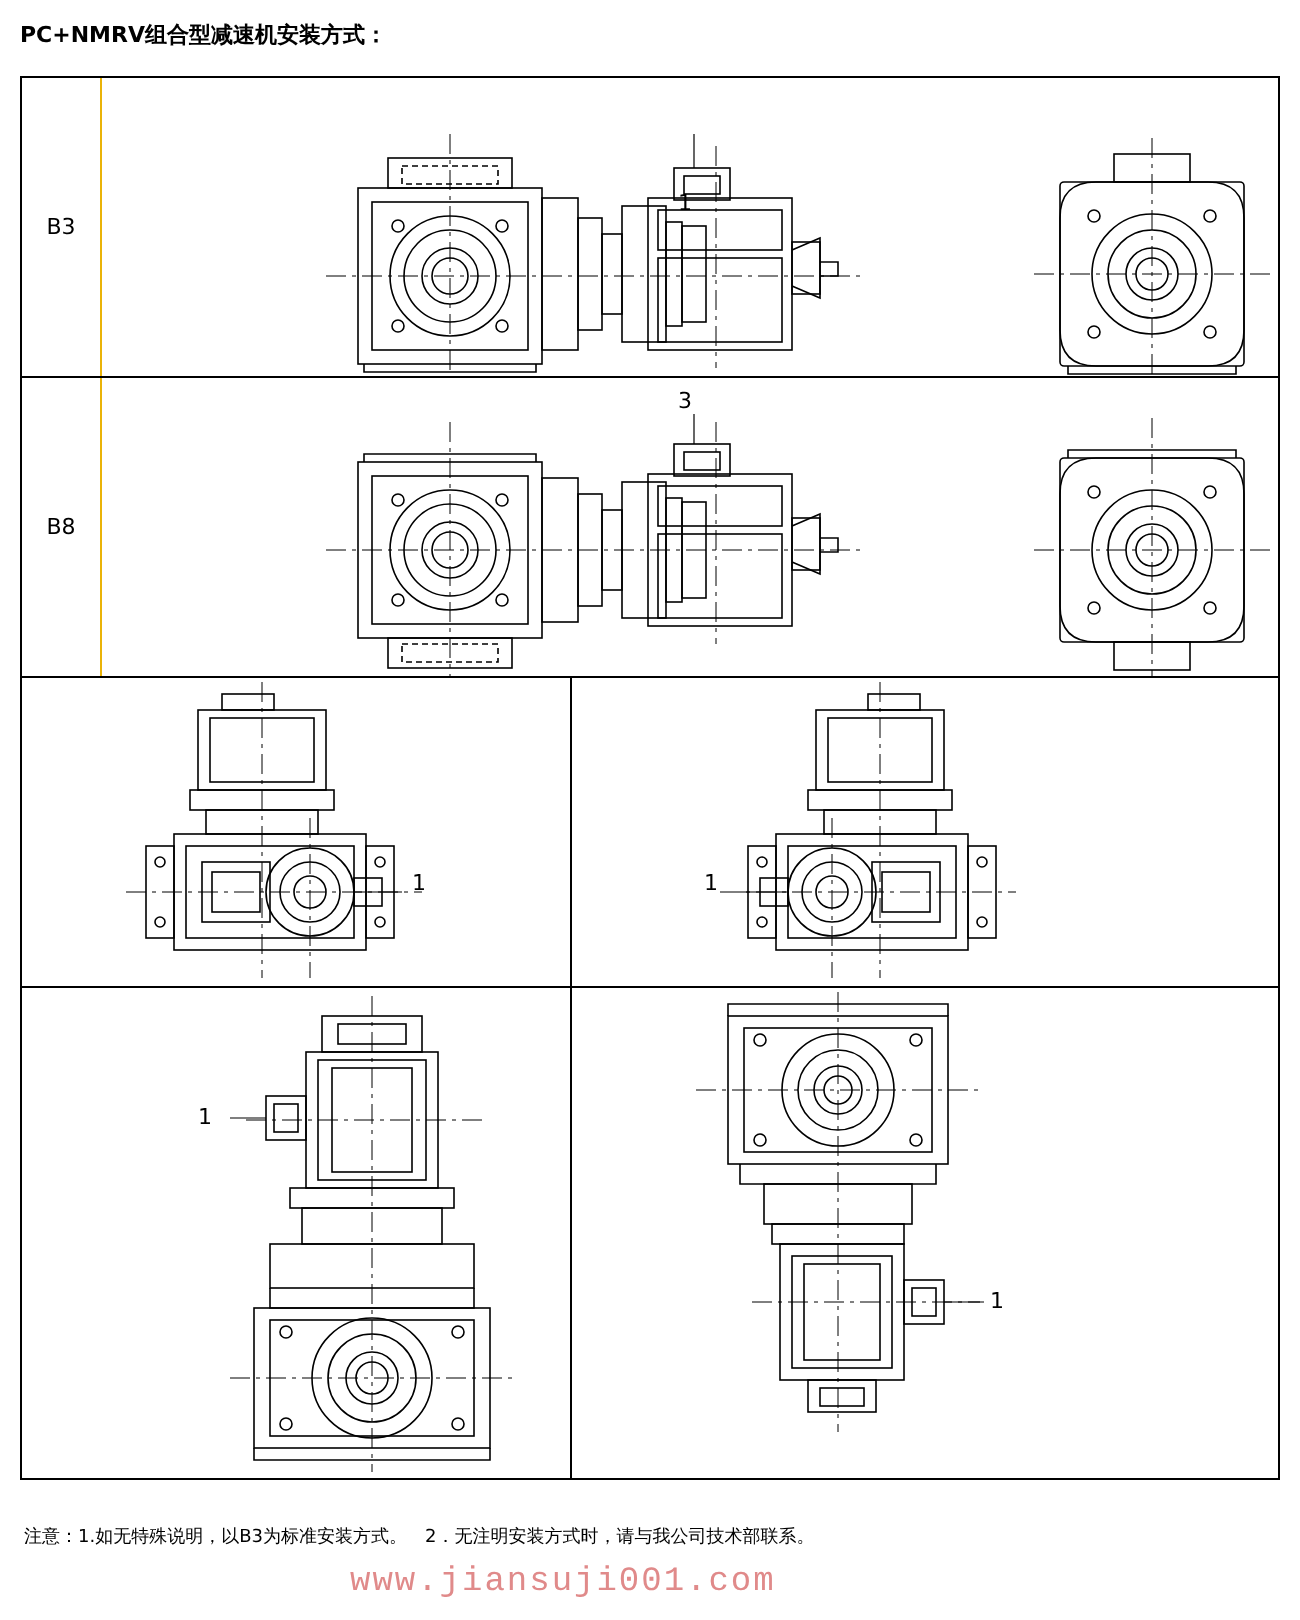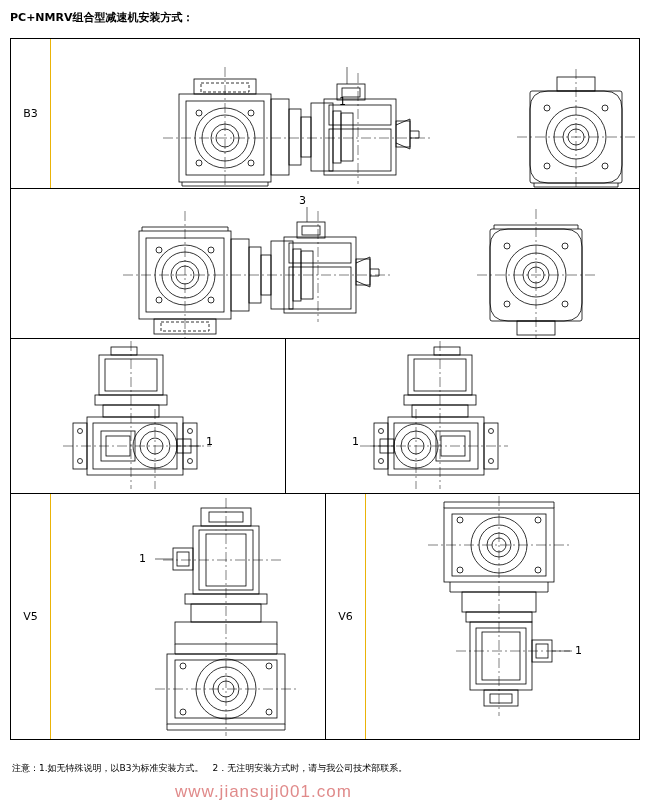--- a/index.html
+++ b/index.html
@@ -84,21 +84,21 @@
     top: 762px;
     font-size: 9px;
     text-align: center;
   }
   .watermark {
     position: absolute;
     left: 175px;
     top: 782px;
     font-size: 17px;
     color: #e08a8a;
-    font-family: Liberation Sans, sans-serif;
+    font-family: Liberation Mono, monospace;
     letter-spacing: 1px;
   }
 </style>
 </head>
 <body>
 
 <div class="page">
 
   <div class="title">PC+NMRV组合型减速机安装方式：</div>
 
@@ -173,20 +173,21 @@
               <path d="M466 98 L584 98"></path>
               <path d="M525 30 L525 149"></path>
             </g>
           </svg>
         </div>
         <div class="callout" style="left:288px; top:56px;">1</div>
       </div>
     </div>
 
     <div class="row r2">
+      <div class="lblcell">B8</div>
       <div class="figcell">
         <div class="figwrap">
           <svg width="590" height="149" viewBox="0 0 590 149">
             <g fill="none" stroke="#000" stroke-width="0.8">
               <rect x="128" y="42" width="92" height="88"></rect>
               <rect x="135" y="49" width="78" height="74"></rect>
               <circle cx="174" cy="86" r="30"></circle>
               <circle cx="174" cy="86" r="23"></circle>
               <circle cx="174" cy="86" r="14"></circle>
               <circle cx="174" cy="86" r="9"></circle>
@@ -319,21 +320,20 @@
             <g stroke="#000" stroke-width="0.6" fill="none">
               <path d="M84 107 L108 107"></path>
             </g>
           </svg>
         </div>
         <div class="callout" style="left:66px; top:96px;">1</div>
       </div>
     </div>
 
     <div class="row r4">
-      <div class="lblcell">V5</div>
       <div class="figcell half splitline">
         <div class="figwrap">
           <svg width="274" height="244" viewBox="0 0 274 244">
             <g fill="none" stroke="#000" stroke-width="0.8">
 
               <rect x="150" y="14" width="50" height="18"></rect>
               <rect x="158" y="18" width="34" height="10"></rect>
               <rect x="142" y="32" width="66" height="68"></rect>
               <rect x="148" y="36" width="54" height="60"></rect>
               <rect x="155" y="40" width="40" height="52"></rect>
@@ -364,21 +364,20 @@
               <path d="M104 195 L248 195"></path>
               <path d="M112 66 L232 66"></path>
             </g>
             <g stroke="#000" stroke-width="0.6" fill="none">
               <path d="M122 65 L104 65"></path>
             </g>
           </svg>
         </div>
         <div class="callout" style="left:88px; top:58px;">1</div>
       </div>
-      <div class="lblcell">V6</div>
       <div class="figcell halfr">
         <div class="figwrap">
           <svg width="274" height="244" viewBox="0 0 274 244">
             <g fill="none" stroke="#000" stroke-width="0.8">
 
               <rect x="78" y="14" width="110" height="74"></rect>
               <rect x="86" y="20" width="94" height="62"></rect>
               <circle cx="133" cy="51" r="28"></circle>
               <circle cx="133" cy="51" r="20"></circle>
               <circle cx="133" cy="51" r="12"></circle>

